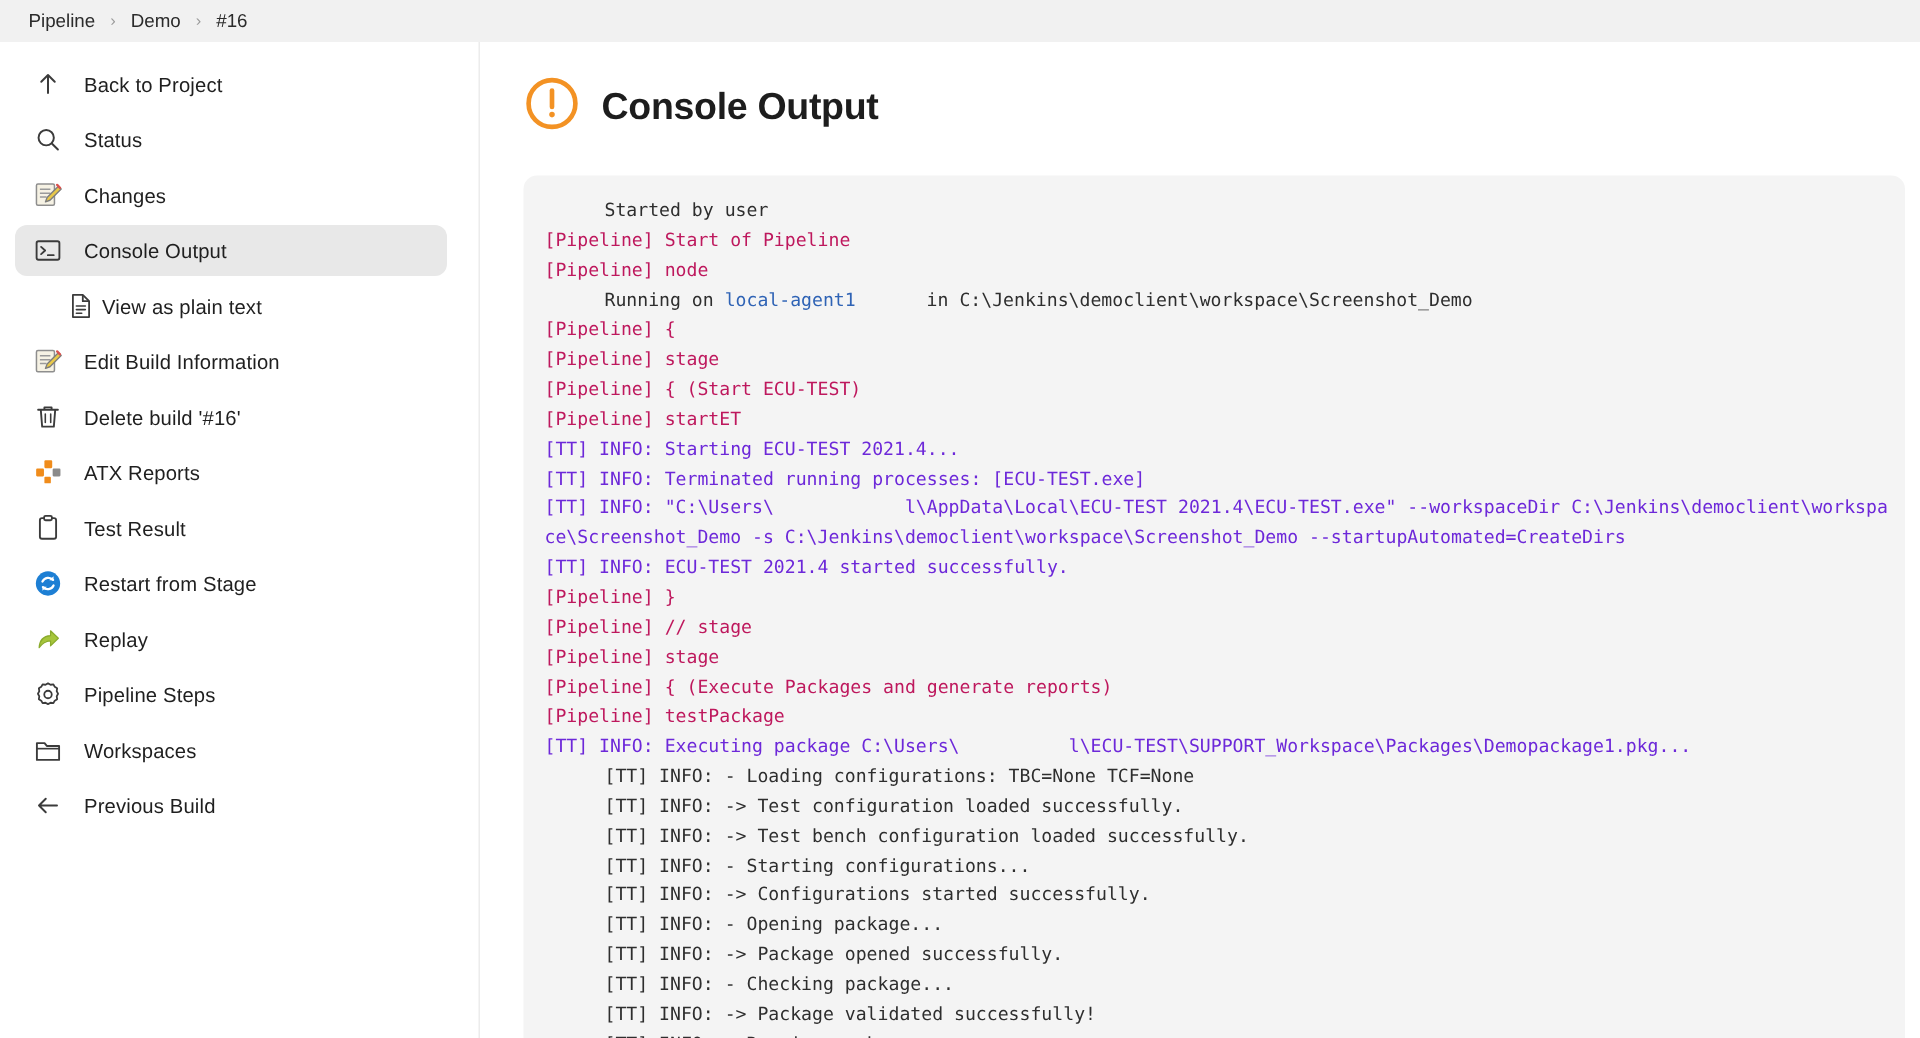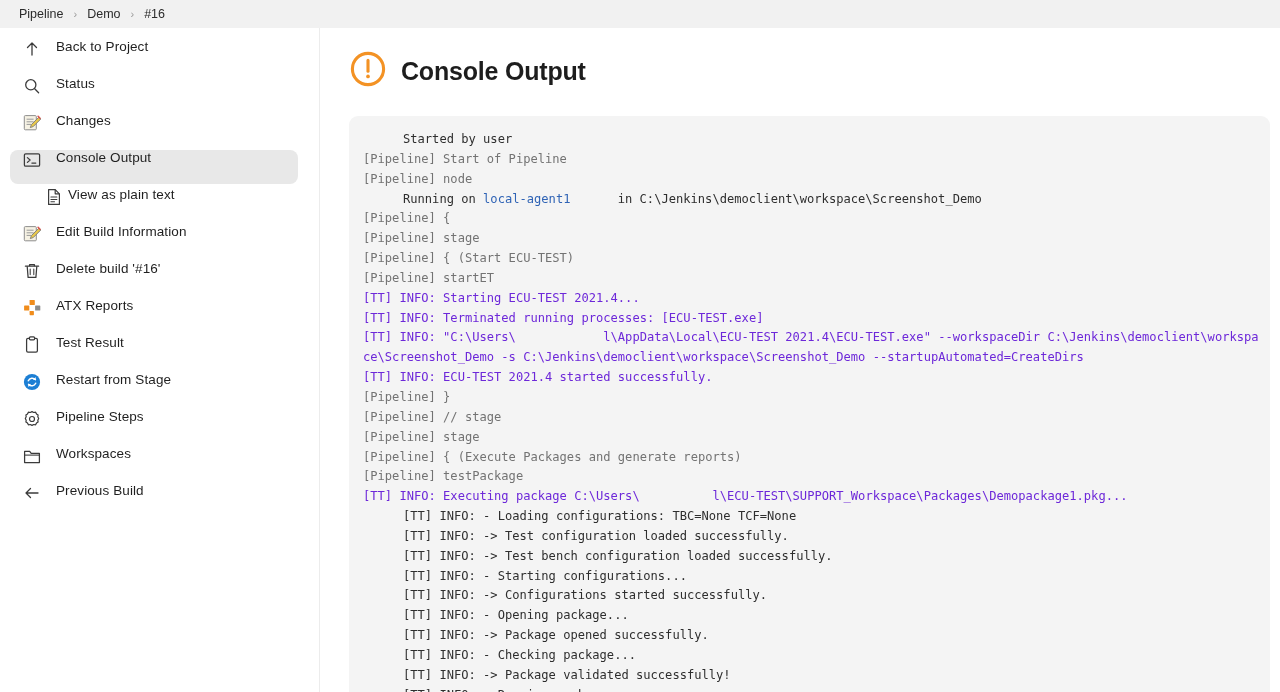--- a/index.html
+++ b/index.html
@@ -40,20 +40,21 @@
   #sidebar {
     width: 320px;
     flex: 0 0 320px;
     background: #ffffff;
     padding-top: 8px;
     border-right: 1px solid #ececec;
     overflow: hidden;
   }
   .nav-item {
     display: flex;
+    align-items: center;
     height: 34px;
     margin: 3px 21px 3px 10px;
     padding-left: 12px;
     border-radius: 8px;
     cursor: pointer;
     gap: 14px;
   }
   .nav-item.active { background: #e8e8e8; }
   .nav-item.sub { padding-left: 34px; gap: 4px; }
   .nav-label {
@@ -103,21 +104,21 @@
   #console-output {
     font-family: "DejaVu Sans Mono", "Liberation Mono", monospace;
     font-size: 12.1px;
     line-height: 19.85px;
     white-space: pre-wrap;
     word-break: break-all;
     padding: 0 0 0 6px;
   }
   .ln { display: block; white-space: pre-wrap; }
   .c-plain { color: #2e2e2e; margin-left: 40px; }
-  .c-pipeline { color: #737373; }
+  .c-pipeline { color: #be185d; }
   .c-info { color: #6d28d9; }
   .c-link { color: #2f63b5; }
   .redact { color: transparent; }
 </style>
 </head>
 <body>
 
 <div id="breadcrumb-bar">
     <span class="crumb">Pipeline</span>
     <span class="crumb-sep">›</span>
@@ -221,20 +222,28 @@
       </div>
       <div class="nav-item">
         <span class="nav-icon">
           <svg width="20" height="20" viewBox="0 0 20 20" fill="none">
             <circle cx="10" cy="10" r="8.1" fill="#1d7fd4"></circle>
             <path d="M13.4 7.6a4.3 4.3 0 00-7.1 1.1M6.6 12.4a4.3 4.3 0 007.1-1.1" stroke="#fff" stroke-width="1.5" stroke-linecap="round"></path>
             <path d="M13.7 5.1v2.8h-2.8M6.3 14.9v-2.8h2.8" fill="#fff"></path>
           </svg>
         </span>
         <span class="nav-label">Restart from Stage</span>
+      </div>
+      <div class="nav-item">
+        <span class="nav-icon">
+          <svg width="20" height="20" viewBox="0 0 20 20" fill="none">
+            <path d="M4.1 15.8c.2-4.9 3.1-7.8 7.6-8.1V4.5l5.2 5-5.2 5v-3.3c-3.3.1-5.6 1.5-7.6 4.6z" fill="#a6c53b" stroke="#8aab2c" stroke-width=".8" stroke-linejoin="round"></path>
+          </svg>
+        </span>
+        <span class="nav-label">Replay</span>
       </div>
       <div class="nav-item">
         <span class="nav-icon">
           <svg width="20" height="20" viewBox="0 0 20 20" fill="none">
             <path d="M10 2.6l1.7.9 1.9-.3.9 1.7 1.6 1-.3 1.9.9 1.7-.9 1.7.3 1.9-1.6 1-.9 1.7-1.9-.3-1.7.9-1.7-.9-1.9.3-.9-1.7-1.6-1 .3-1.9-.9-1.7.9-1.7-.3-1.9 1.6-1 .9-1.7 1.9.3z" stroke="#3b3b3b" stroke-width="1.2" stroke-linejoin="round"></path>
             <circle cx="10" cy="10" r="2.5" stroke="#3b3b3b" stroke-width="1.2"></circle>
           </svg>
         </span>
         <span class="nav-label">Pipeline Steps</span>
       </div>

